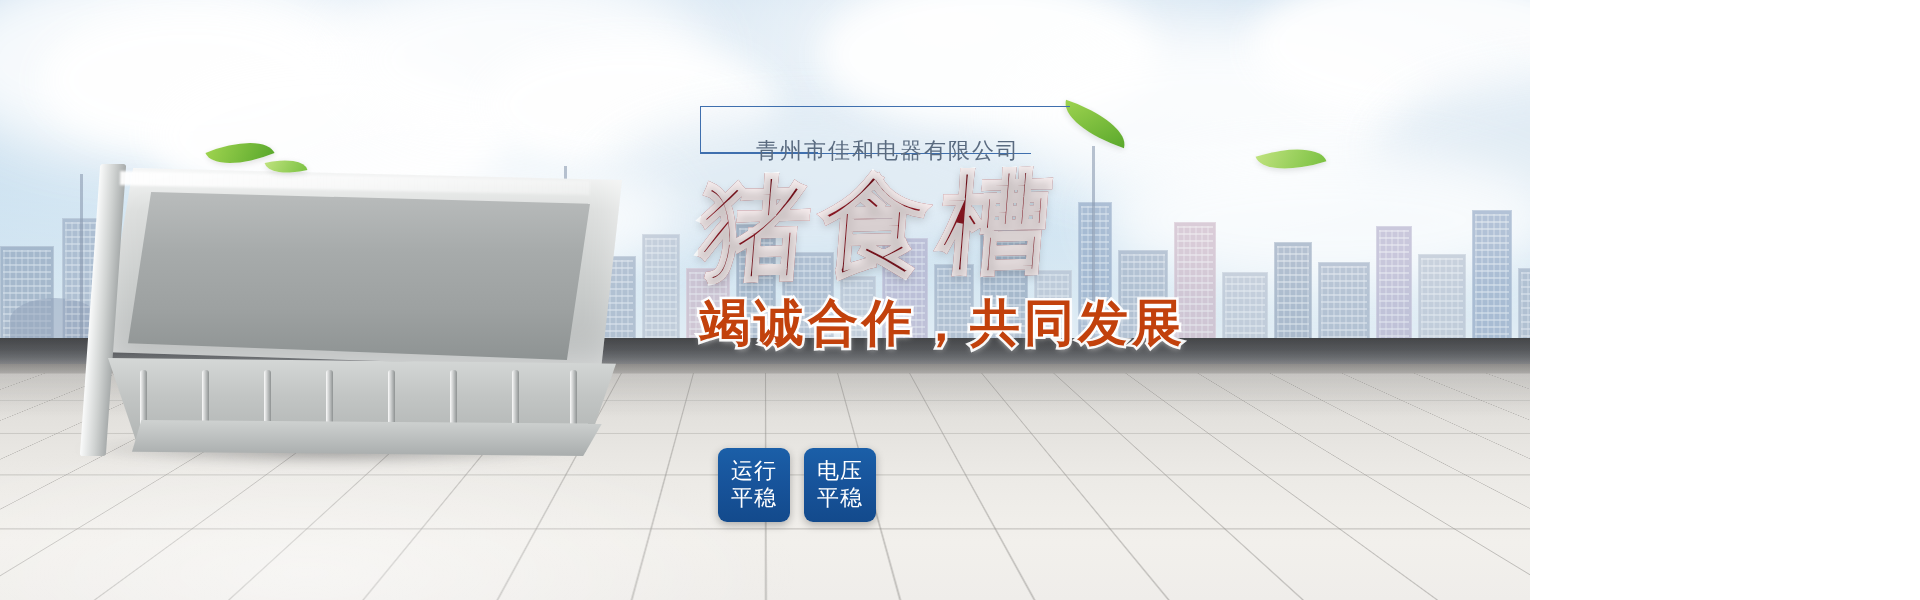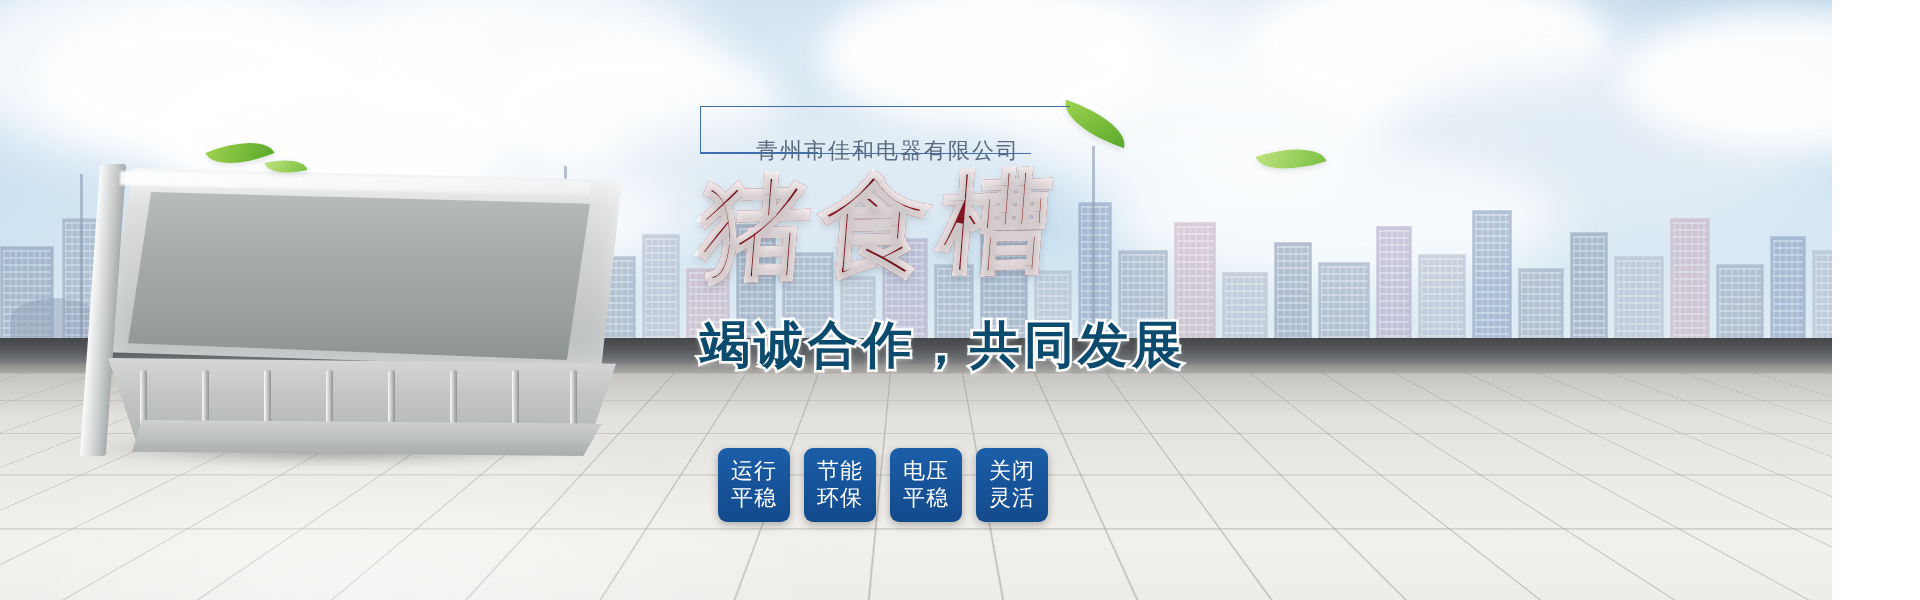--- a/index.html
+++ b/index.html
@@ -1,17 +1,17 @@
 <!DOCTYPE html>
 <html><head>
 <meta charset="utf-8">
 <style>
   html,body{margin:0;padding:0;background:#fff;}
   body{font-family:"Liberation Sans","DejaVu Sans",sans-serif;}
-  .banner{position:relative;width:1832px;height:600px;overflow:hidden;}
+  .banner{position:relative;width:1530px;height:600px;overflow:hidden;}
 
   
   .sky{position:absolute;inset:0;
     background:
       radial-gradient(1200px 420px at 22% 8%, rgba(255,255,255,.95) 0%, rgba(255,255,255,0) 62%),
       radial-gradient(900px 360px at 62% 4%, rgba(255,255,255,.85) 0%, rgba(255,255,255,0) 60%),
       radial-gradient(1000px 380px at 88% 14%, rgba(255,255,255,.75) 0%, rgba(255,255,255,0) 65%),
       linear-gradient(180deg,#8fb9dc 0%,#a9cbe4 16%,#c2dcee 34%,#d9e9f3 50%,#e8f0f6 62%,#eef3f7 70%);
   }
   .cloud{position:absolute;border-radius:50%;background:#fff;filter:blur(16px);opacity:.93;}
@@ -96,22 +96,22 @@
   .title{position:relative;margin-top:4px;height:118px;}
   .title-txt{font-family:"DejaVu Serif","Liberation Serif",serif;
     font-size:110px;font-weight:700;letter-spacing:10px;line-height:1;
     color:#8f1622;
     background:linear-gradient(180deg,#6e0f18 0%,#9c1b27 40%,#7d1620 100%);
     -webkit-background-clip:text;background-clip:text;color:transparent;
     -webkit-text-stroke:3px rgba(255,255,255,.92);
     paint-order:stroke fill;
     text-shadow:0 4px 10px rgba(0,0,0,.18);
     transform:skewX(-6deg) rotate(-1.5deg);display:inline-block;}
-  .slogan{margin-top:24px;font-size:50px;font-weight:700;letter-spacing:4px;
-    color:#0c4a6e;
+  .slogan{margin-top:2px;font-size:50px;font-weight:700;letter-spacing:4px;
+    color:#c2410c;
     -webkit-text-stroke:5px rgba(255,255,255,.95);paint-order:stroke fill;
     text-shadow:0 2px 6px rgba(255,255,255,.8);white-space:nowrap;}
 
   
   .badges{position:absolute;left:718px;top:448px;display:flex;gap:14px;}
   .badge{width:72px;height:74px;border-radius:9px;
     background:linear-gradient(180deg,#1b5fa8 0%,#17539a 50%,#134a8c 100%);
     box-shadow:0 3px 8px rgba(0,0,0,.28);
     display:flex;flex-direction:column;align-items:center;justify-content:center;
     color:#fff;font-size:22px;line-height:1.22;letter-spacing:1px;}
@@ -227,26 +227,18 @@
     </div>
     <div class="slogan">竭诚合作，共同发展</div>
   </div>
 
   <div class="badges">
     <div class="badge">
       <span>运行</span>
       <span>平稳</span>
     </div>
     <div class="badge">
-      <span>节能</span>
-      <span>环保</span>
-    </div>
-    <div class="badge">
       <span>电压</span>
       <span>平稳</span>
     </div>
-    <div class="badge">
-      <span>关闭</span>
-      <span>灵活</span>
-    </div>
   </div>
 
 </div>
 
 </body></html>

